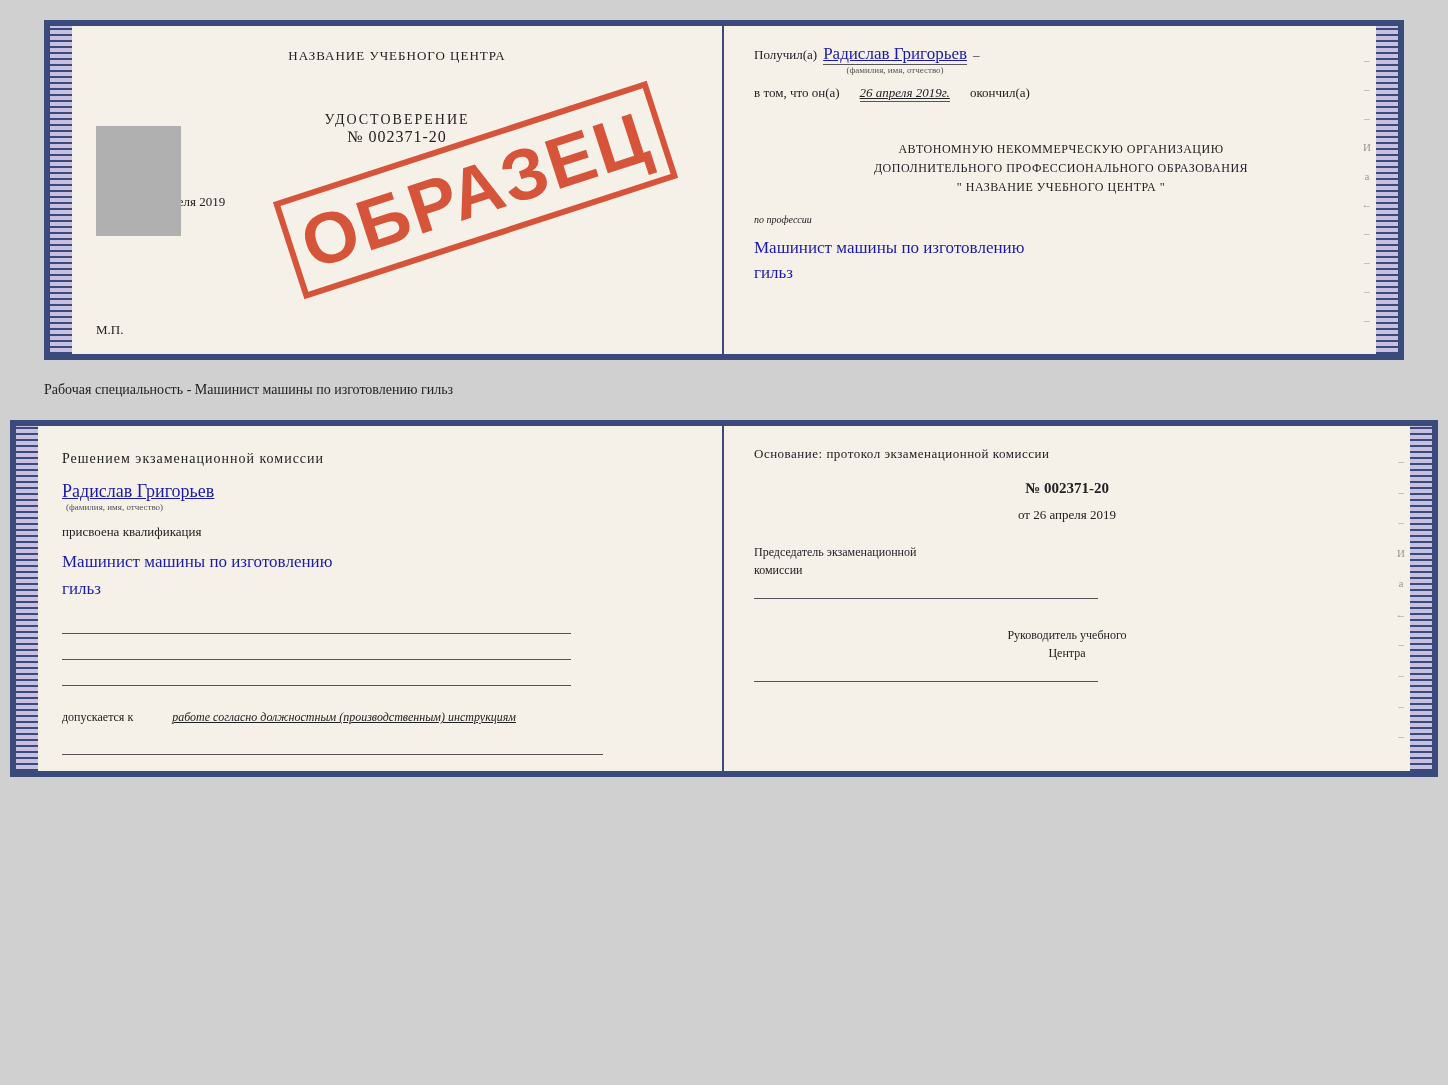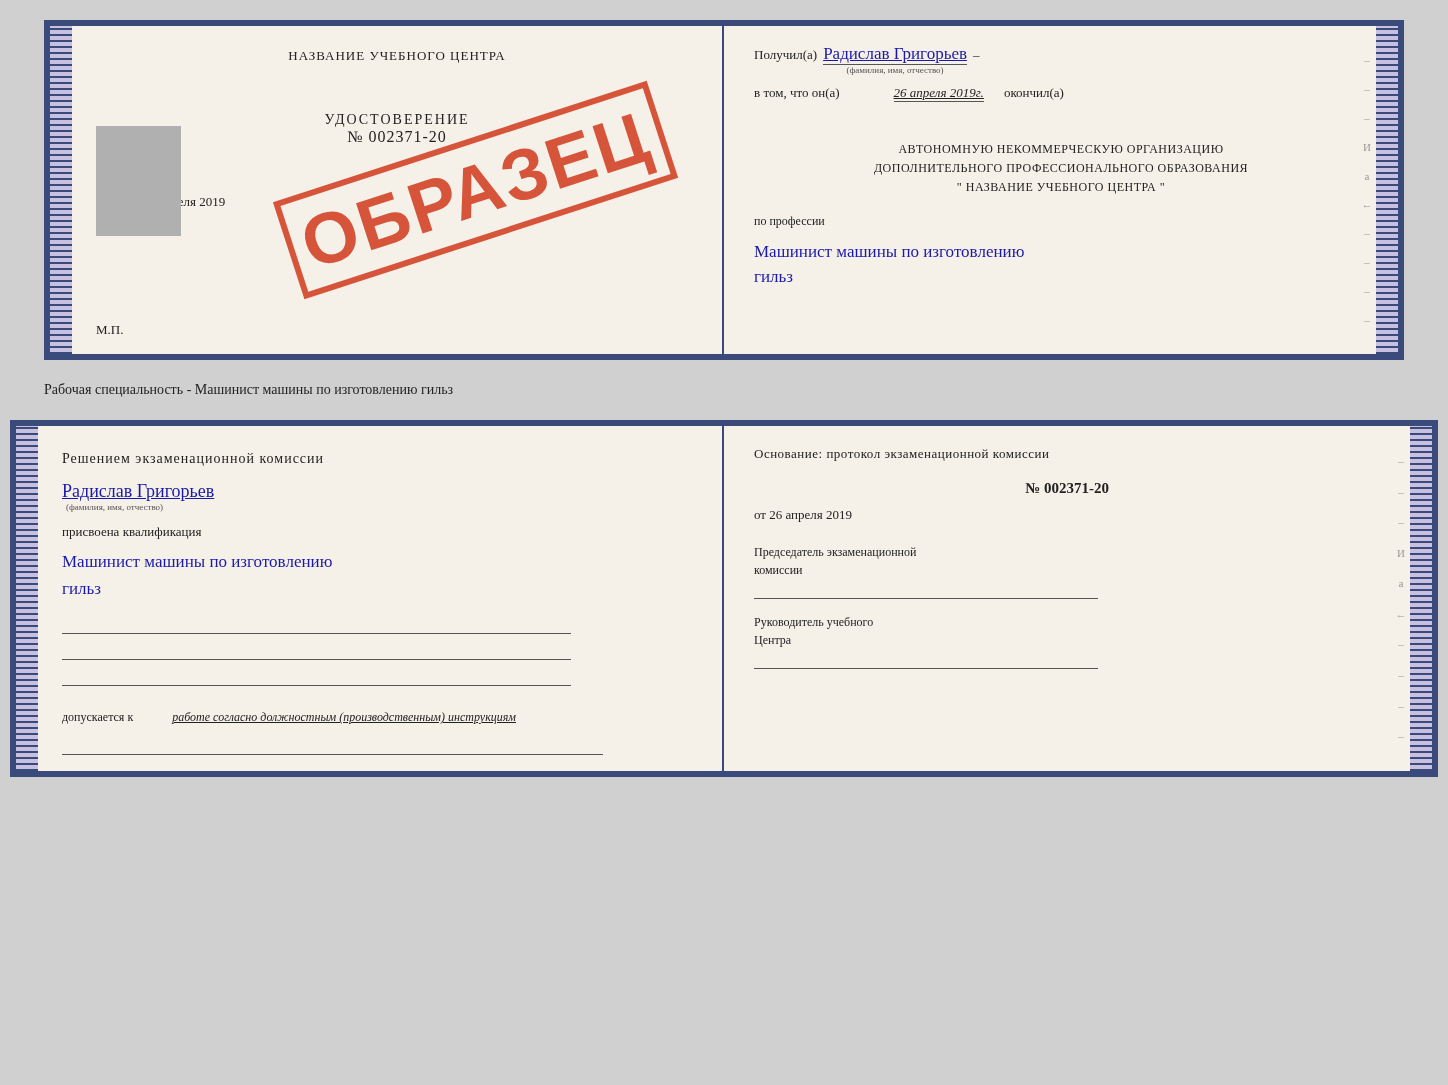--- a/index.html
+++ b/index.html
@@ -151,42 +151,42 @@
       gap: 20px;
     }
 
     .date-underline {
       font-family: 'Segoe Script', 'Comic Sans MS', cursive;
       font-size: 13px;
       color: #222;
       text-decoration: underline;
       font-style: italic;
       border-bottom: 1px solid #555;
-      margin-left: 34px;
     }
 
     .org-block {
       font-size: 12px;
       color: #222;
       text-align: center;
       line-height: 1.6;
       letter-spacing: 0.5px;
       text-transform: uppercase;
       margin-top: 28px;
     }
 
     .org-name-quoted {
       text-transform: uppercase;
       font-size: 12px;
     }
 
     .po-professii-label {
-      font-size: 12px;
+      font-size: 10px;
       color: #222;
       margin-top: 6px;
+      font-style: italic;
     }
 
     .profession-script {
       font-family: 'Segoe Script', 'Comic Sans MS', cursive;
       font-size: 17px;
       color: #1a1aaa;
       line-height: 1.5;
     }
 
     
@@ -297,41 +297,43 @@
       font-size: 15px;
       color: #222;
       font-weight: 600;
       text-align: center;
       margin-top: 6px;
     }
 
     .ot-date {
       font-size: 13px;
       color: #222;
+      text-align: center;
     }
 
     .predsedatel-block {
       margin-top: 10px;
     }
 
     .predsedatel-label {
       font-size: 12px;
       color: #222;
       line-height: 1.5;
     }
 
     .sig-line {
       border-bottom: 1px solid #555;
       width: 55%;
       height: 16px;
       margin-top: 4px;
     }
 
     .rukovoditel-block {
-      margin-top: 4px;
+      margin-top: 17px;
+      text-align: center;
     }
 
     .rukovoditel-label {
       font-size: 12px;
       color: #222;
       line-height: 1.5;
     }
 
     
     .cert-top::before, .certificate-bottom::before {

